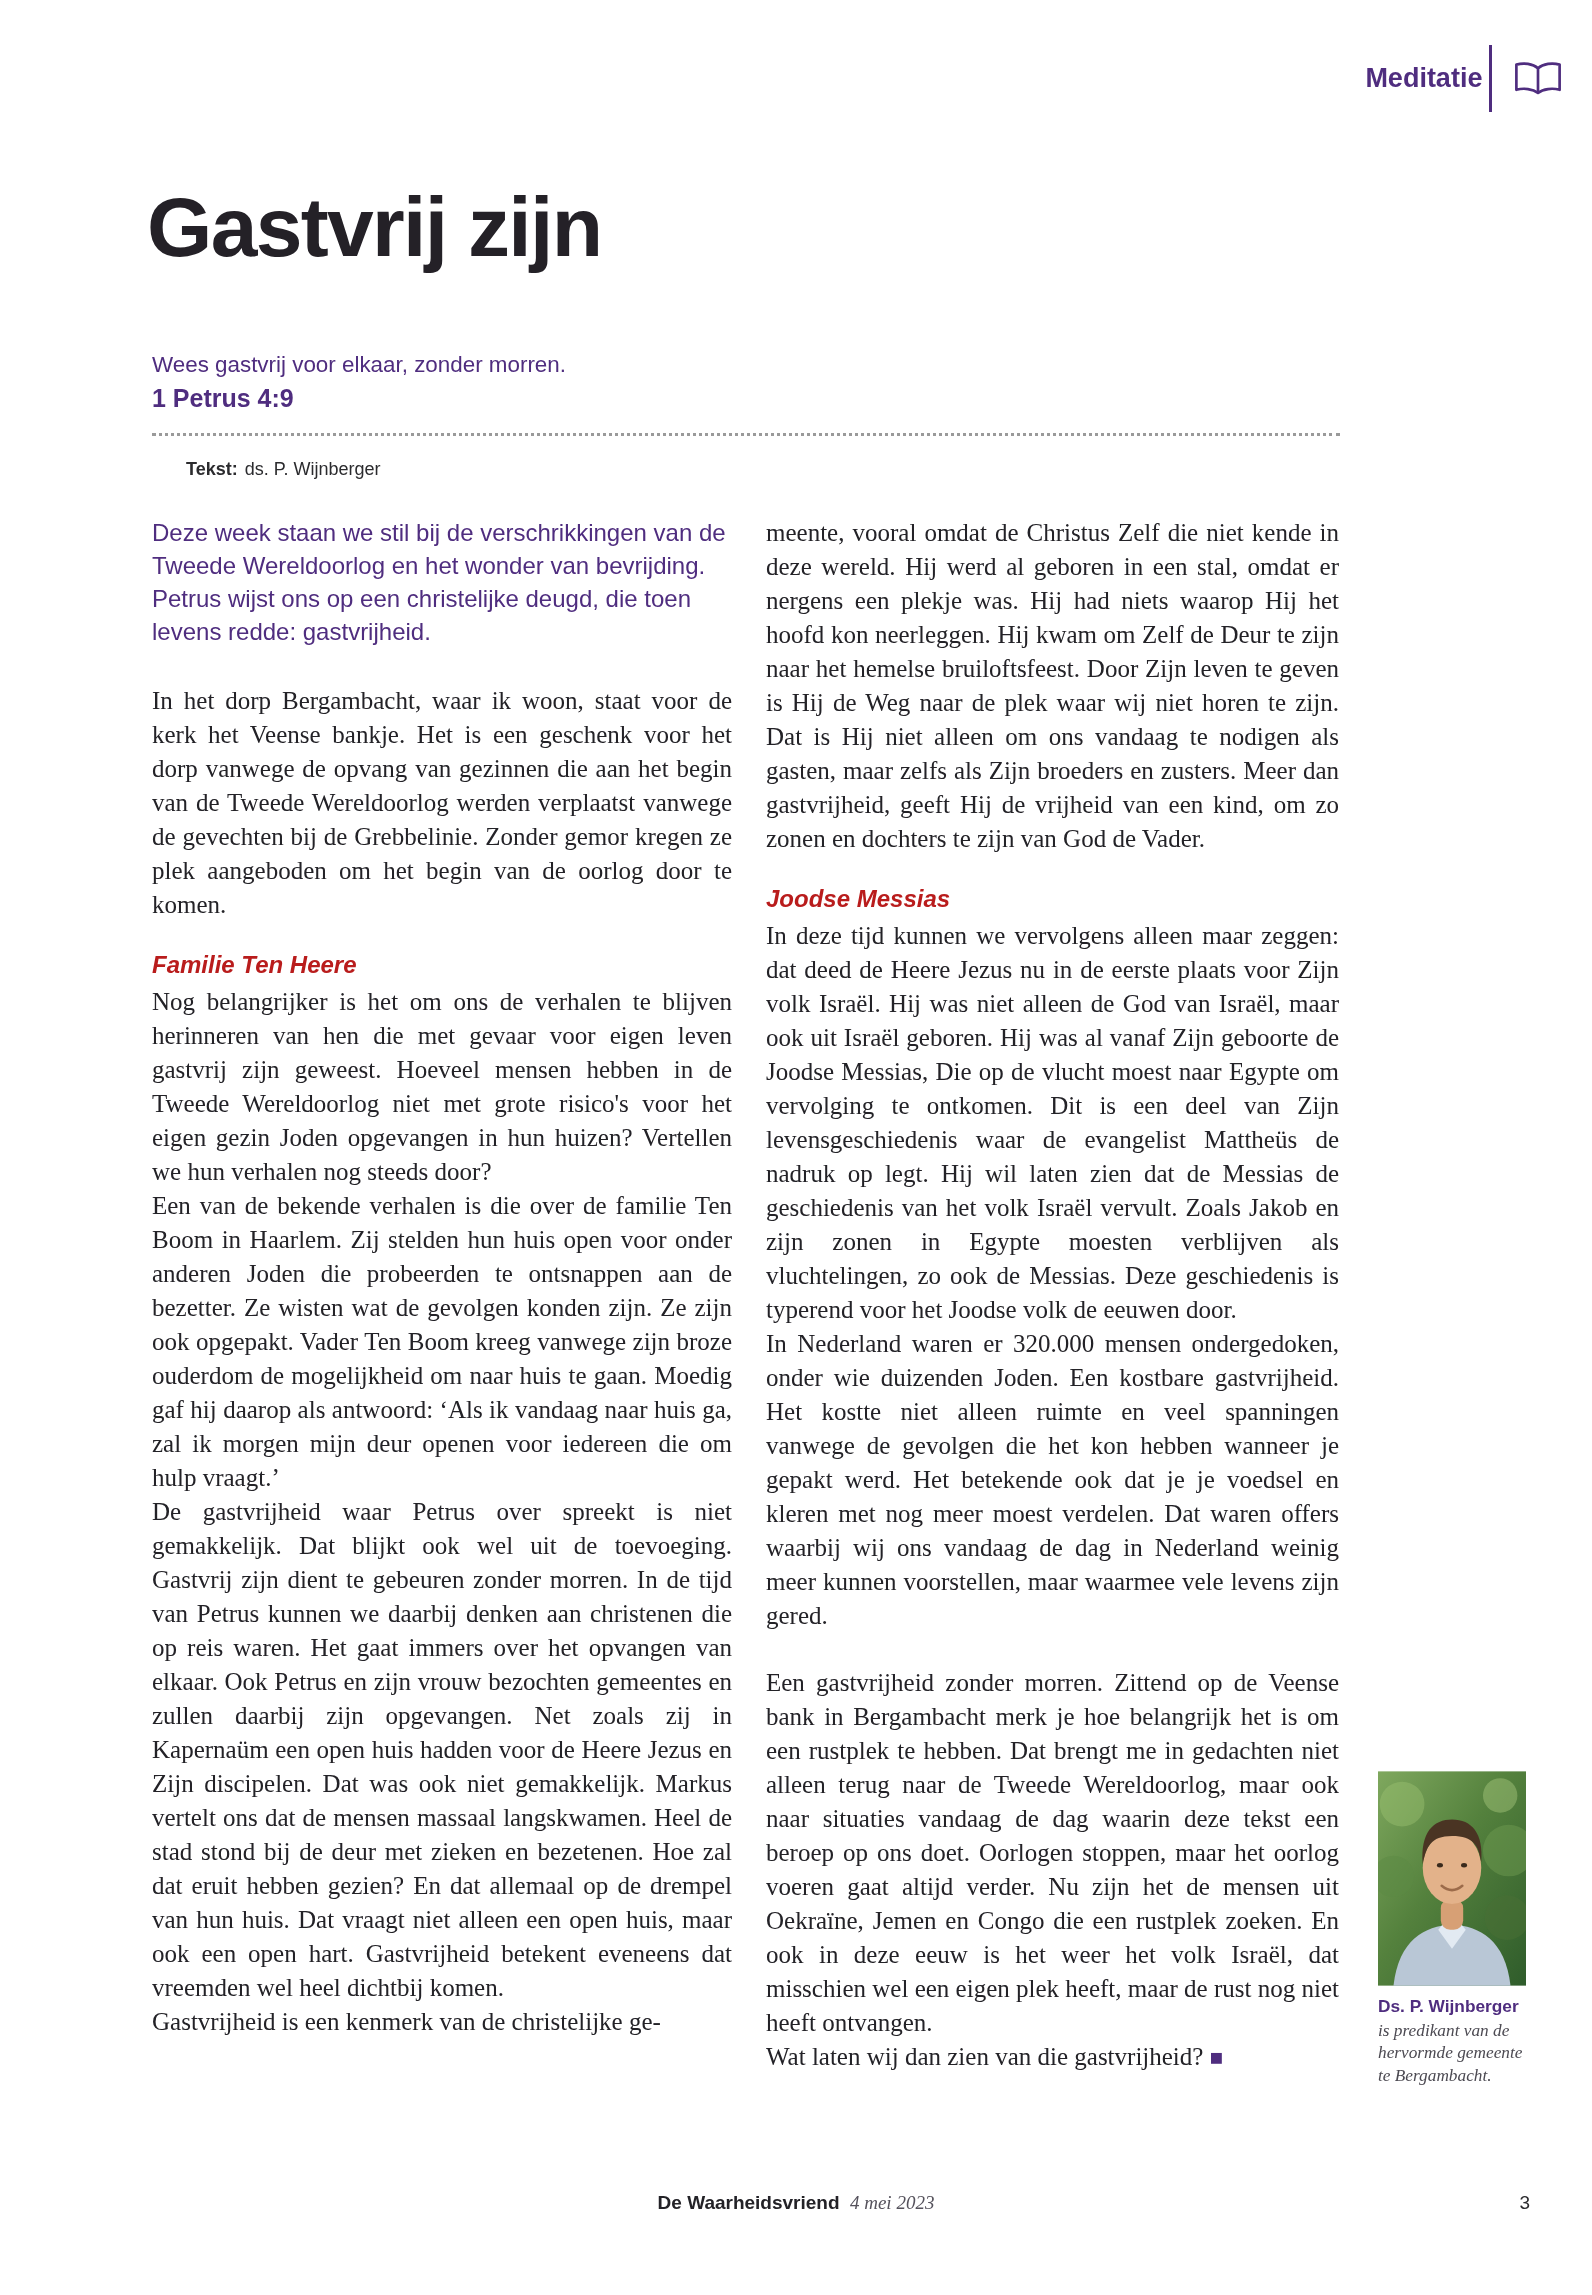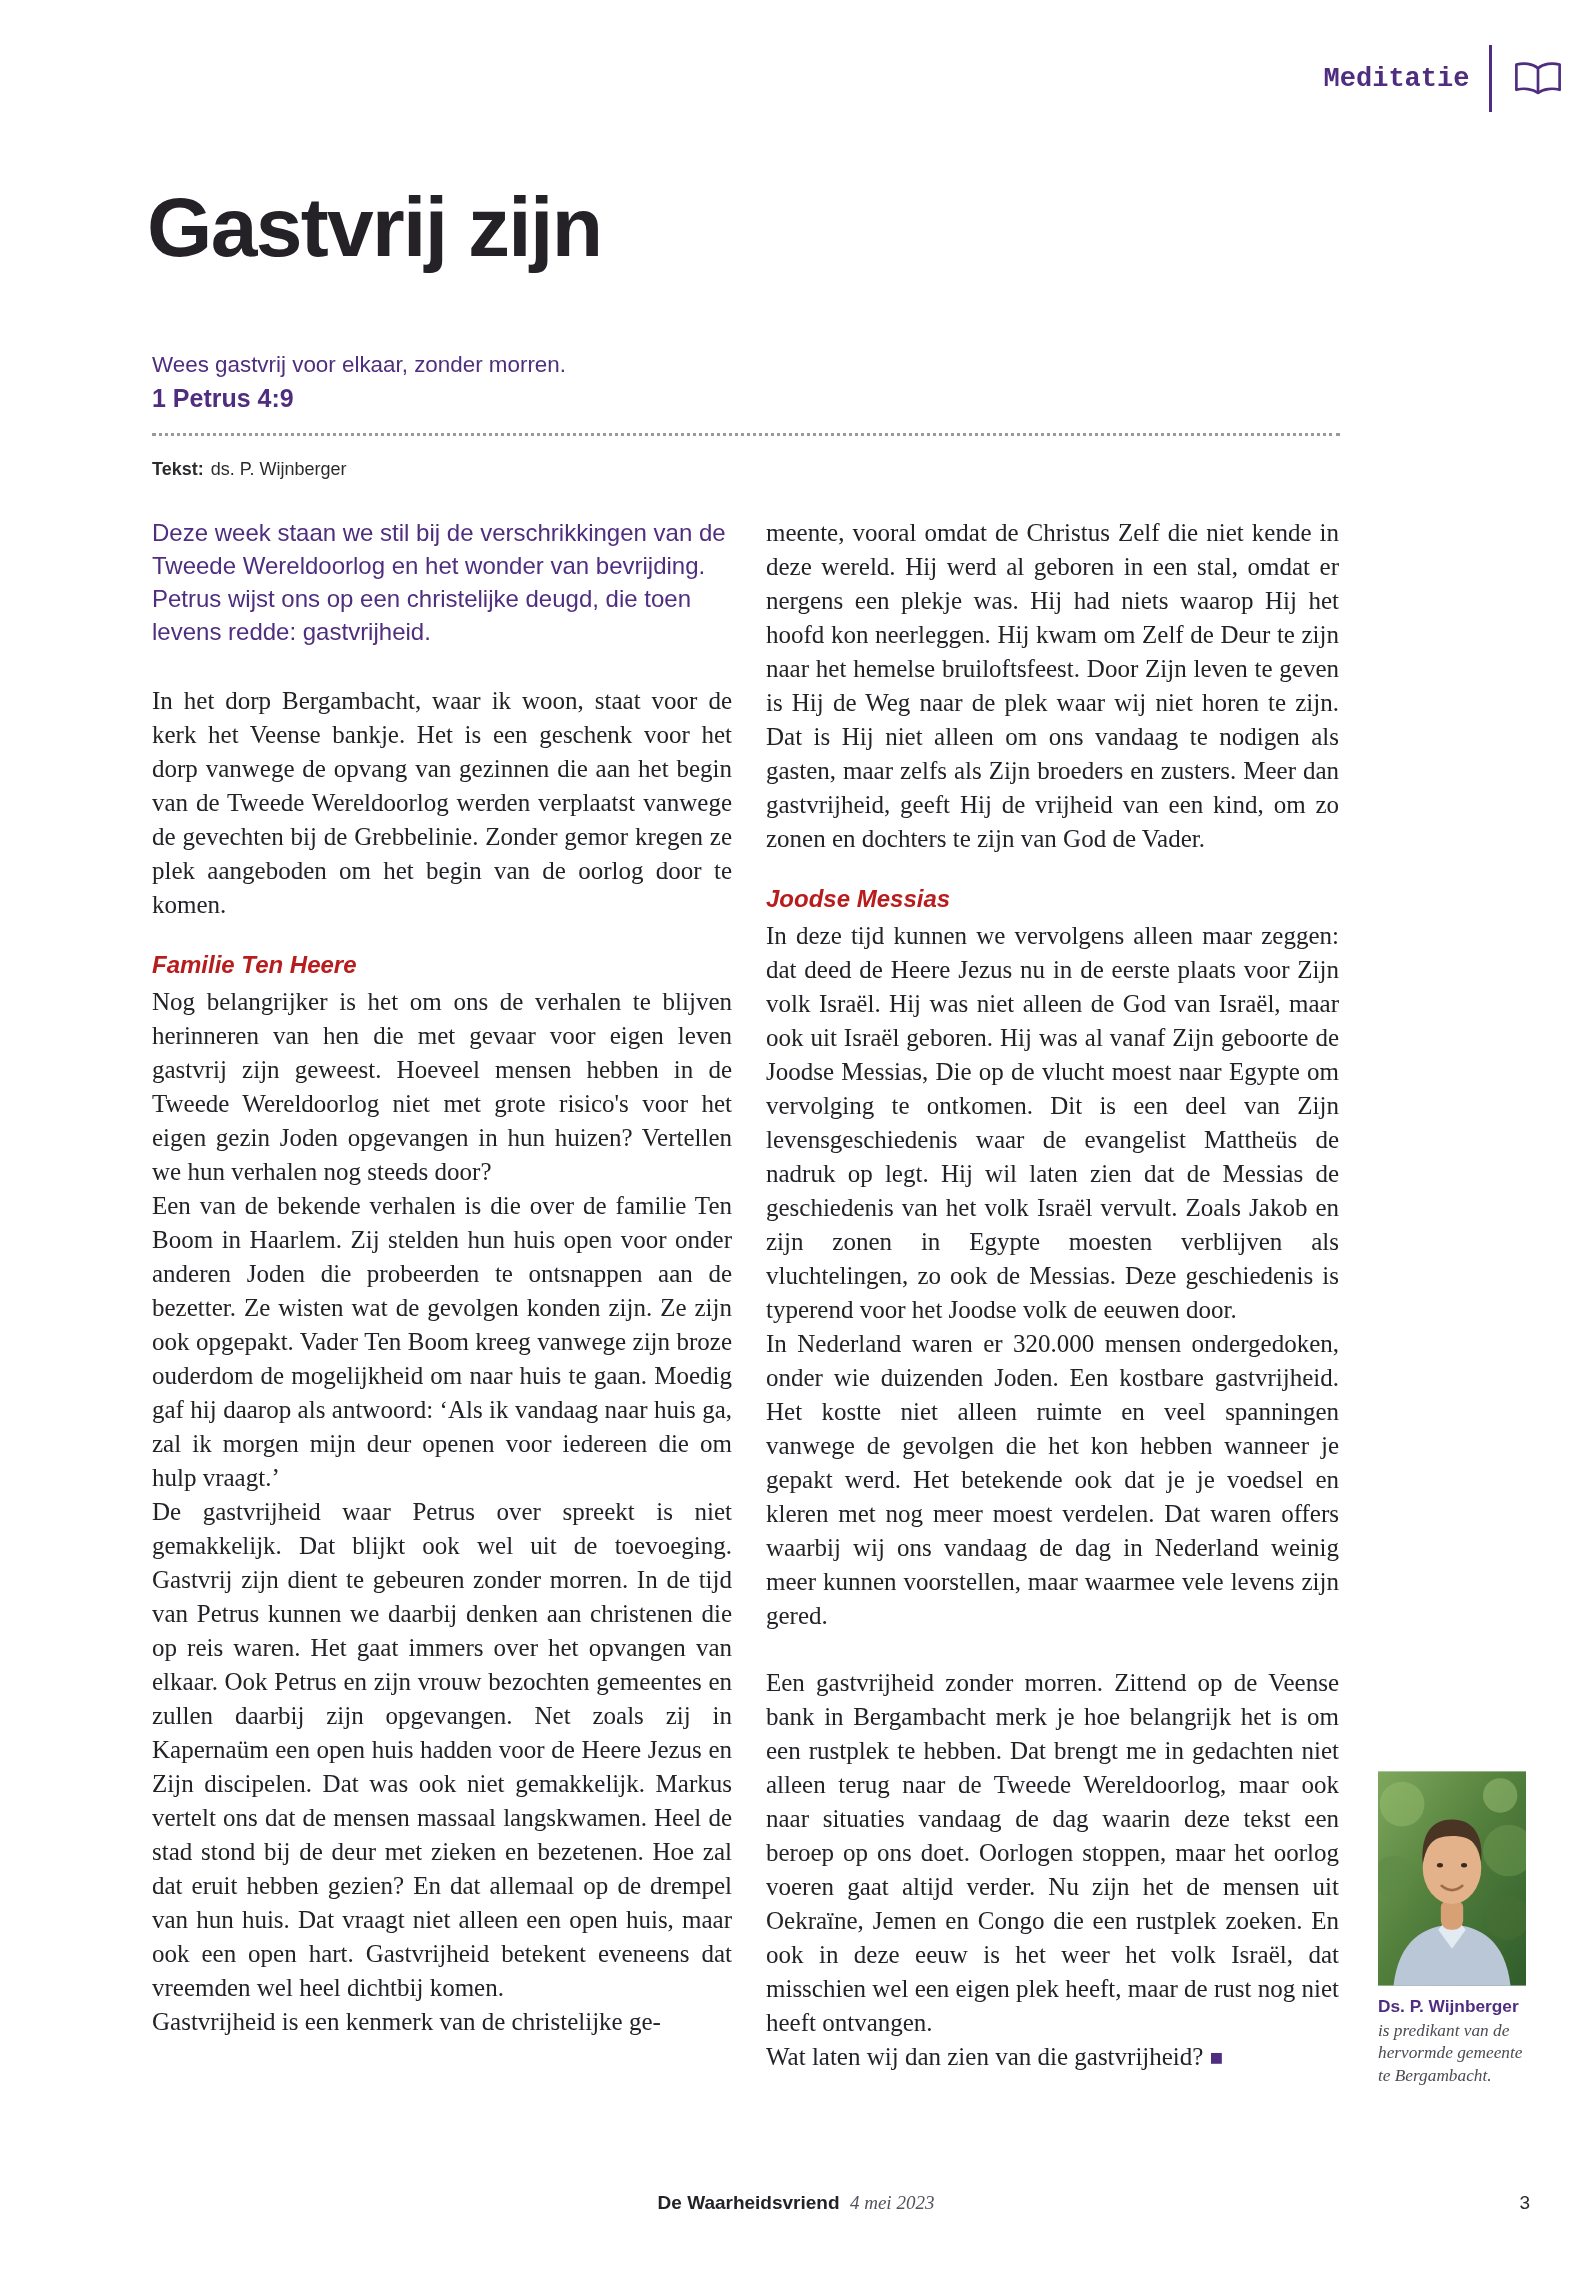--- a/index.html
+++ b/index.html
@@ -16,25 +16,25 @@
 
   
   .masthead {
     position: absolute;
     top: 45px;
     right: 29px;
     display: flex;
     align-items: center;
   }
   .masthead-label {
-    font-family: Liberation Mono, monospace;
+    font-family: Liberation Sans, sans-serif;
     font-weight: 700;
     font-size: 27px;
     color: #4f2d7f;
-    margin-right: 20px;
+    margin-right: 7px;
   }
   .masthead-divider {
     width: 2.6px;
     height: 67px;
     background: #4f2d7f;
     margin-right: 21px;
   }
   .masthead-icon svg { display: block; }
 
   
@@ -68,21 +68,21 @@
   }
 
   .byline {
     position: absolute;
     left: 152px;
     top: 459px;
     font-family: "Liberation Sans", sans-serif;
     font-size: 18px;
     color: #2b2b2e;
   }
-  .byline-label { font-weight: 700; }
+  .byline-label { font-weight: 700; margin-left: 34px; }
   .byline-author { margin-left: 7px; font-weight: 400; }
 
   
   .column {
     position: absolute;
     top: 516px;
     font-size: 25px;
     line-height: 34px;
     text-align: justify;
     color: #232227;

